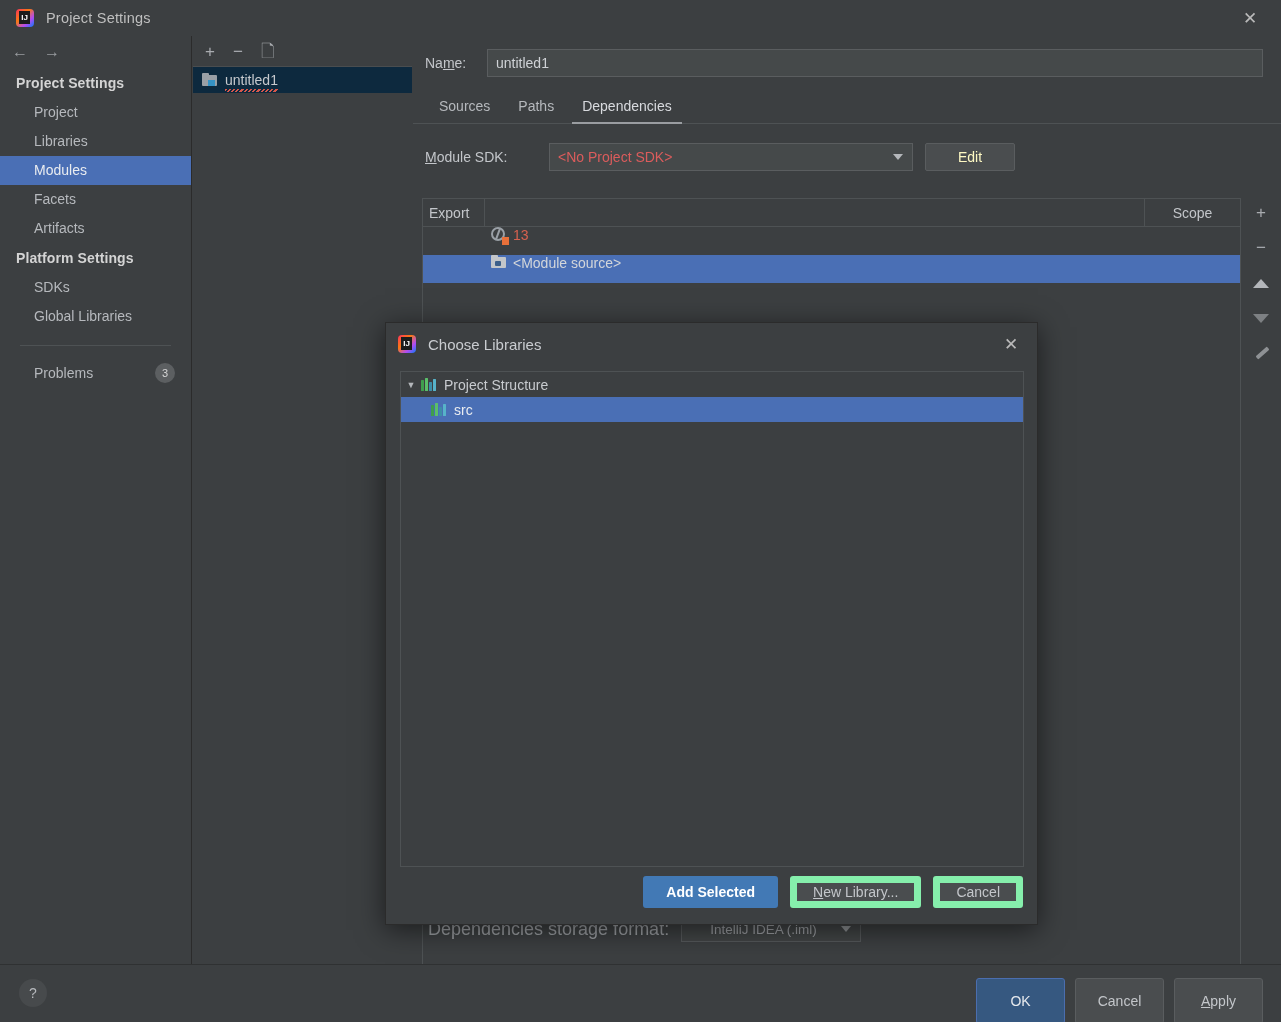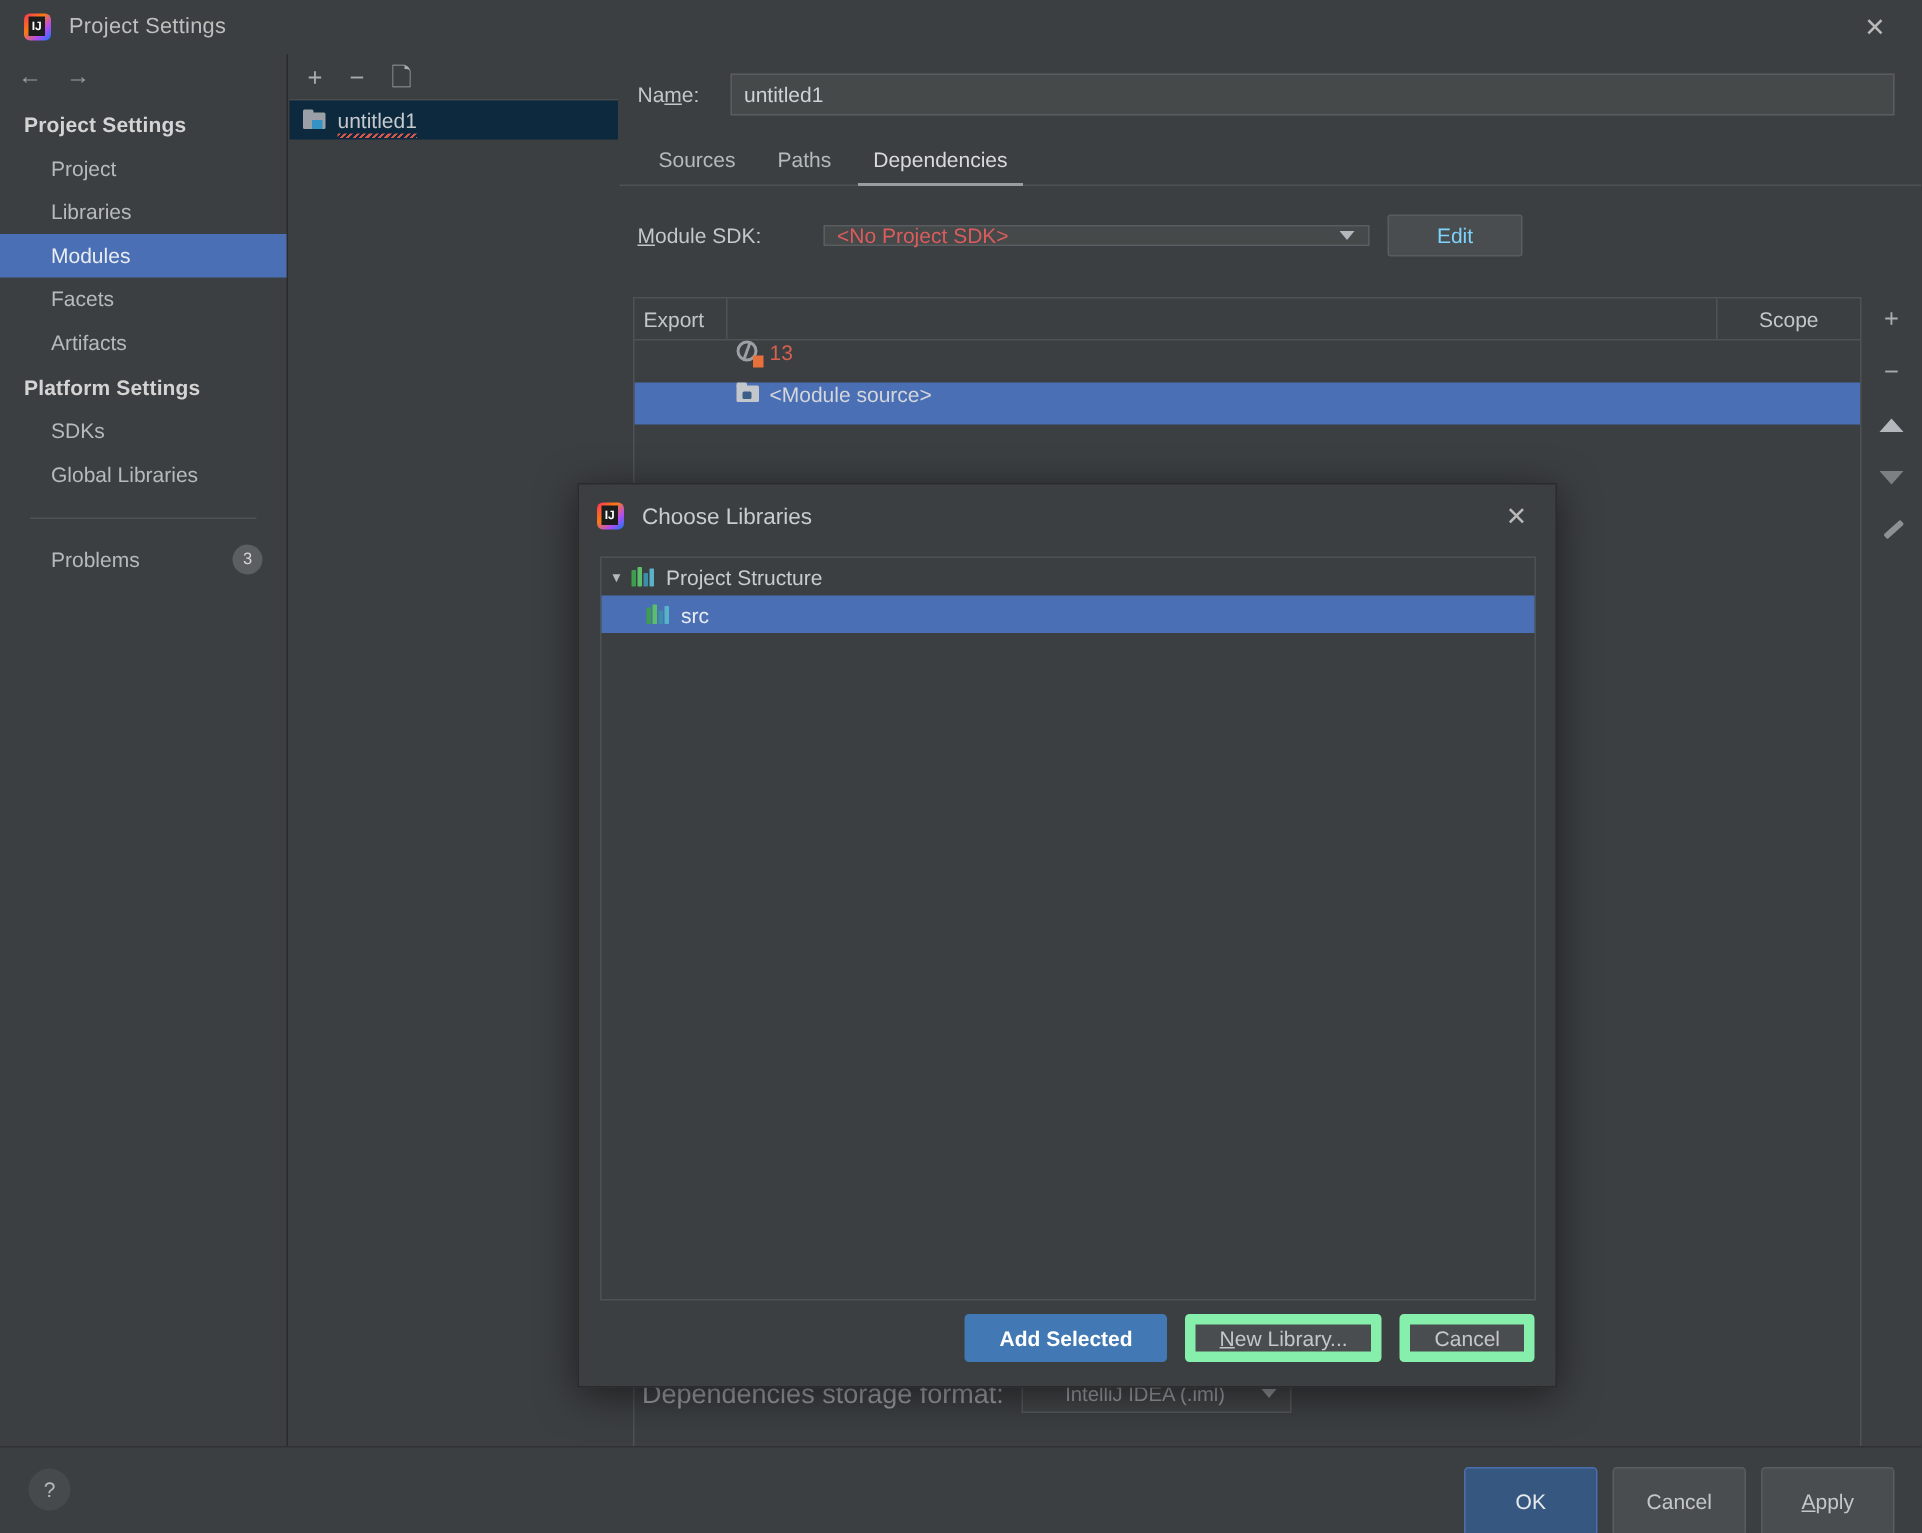--- a/index.html
+++ b/index.html
@@ -126,32 +126,32 @@
   .tab.active { color: #d8dade; }
   .tab.active:after {
     content: ""; position: absolute; left: 4px; right: 4px; bottom: -1px; height: 2px;
     background: #9a9da1;
   }
 
   .sdk-row { display: flex; align-items: center; padding: 19px 0 0 12px; gap: 12px; }
   .sdk-label { font-size: 14px; color: #c3c6ca; width: 112px; }
   .sdk-label u { text-decoration: underline; }
   .combo {
-    width: 364px; height: 14px; background: #45494a; border: 1px solid #5a5d5f;
+    width: 364px; height: 28px; background: #45494a; border: 1px solid #5a5d5f;
     display: flex; align-items: center; padding: 0 8px; position: relative; cursor: pointer;
   }
   .combo .val { font-size: 14px; color: #db5c5c; }
   .combo .caret {
     position: absolute; right: 9px; top: 50%; transform: translateY(-50%);
     width: 0; height: 0; border-left: 5px solid transparent; border-right: 5px solid transparent;
     border-top: 6px solid #b4b7bb;
   }
   .btn-edit {
     width: 90px; height: 28px; background: #4a4d4f; border: 1px solid #5a5d5f;
-    color: #7dd3fc; font-size: 14px; display: flex; align-items: center; justify-content: center;
+    color: #fef9c3; font-size: 14px; display: flex; align-items: center; justify-content: center;
     border-radius: 2px; cursor: default;
   }
 
   
   .deps {
     position: absolute; left: 422px; top: 198px; width: 819px; height: 770px;
     border: 1px solid #4e5254; background: #3c3f41;
   }
   .deps-head { display: flex; height: 28px; border-bottom: 1px solid #4e5254; }
   .dh { font-size: 14px; color: #c3c6ca; display: flex; align-items: center; }

